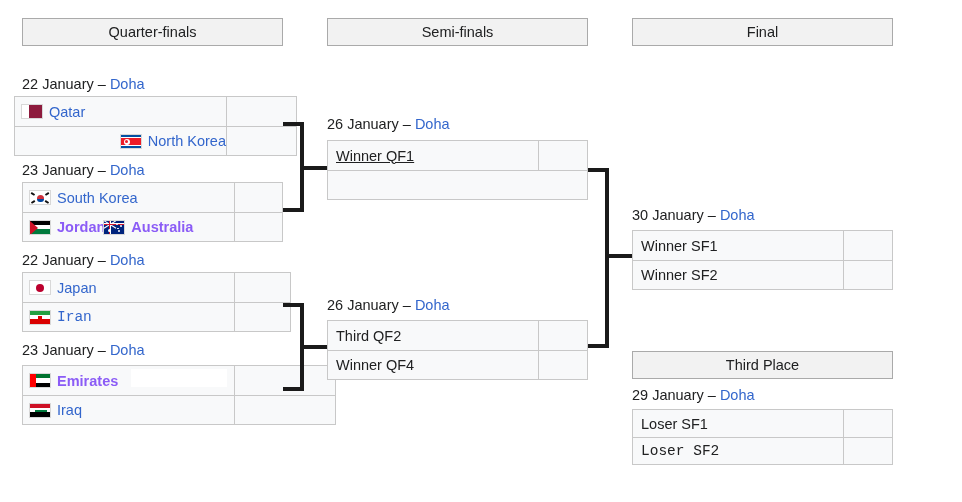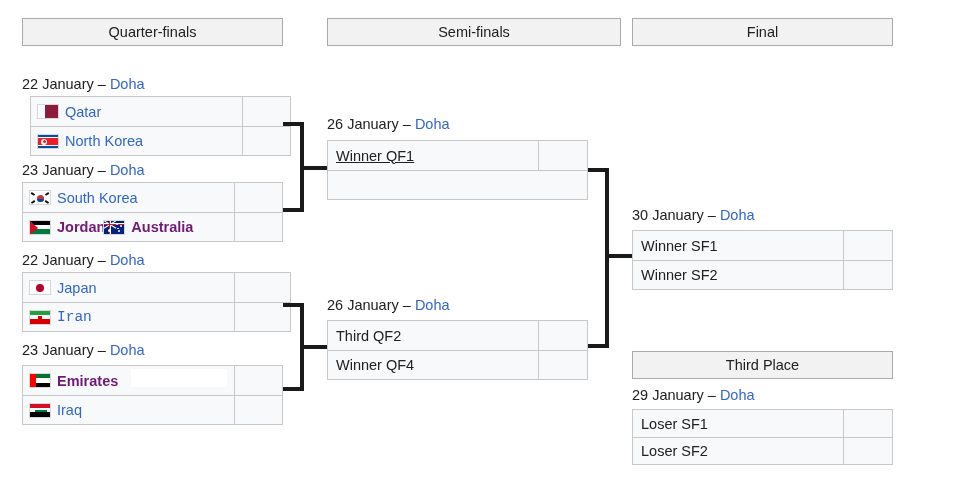--- a/index.html
+++ b/index.html
@@ -83,21 +83,21 @@
     background: #f8f9fa;
     flex: 0 0 auto;
   }
   .team-name {
     color: #3366cc;
     font-size: 14.5px;
     padding-left: 6px;
   }
   .team-name.winner {
     font-weight: bold;
-    color: #701a75;
+    color: #8b5cf6;
   }
   .placeholder-name {
     color: #202122;
     font-size: 14.5px;
     padding-left: 2px;
   }
 
   
   .flag {
     position: relative;
@@ -200,49 +200,49 @@
 </style>
 </head>
 <body>
 
 <div class="bracket-root">
 
   <div class="round-header" style="left:22px; top:18px; width:261px;">
     <span>Quarter-finals</span>
   </div>
 
-  <div class="round-header" style="left:327px; top:18px; width:294px;">
+  <div class="round-header" style="left:327px; top:18px; width:261px;">
     <span>Semi-finals</span>
   </div>
 
   <div class="round-header" style="left:632px; top:351px; width:261px;">
     <span>Third Place</span>
   </div>
 
   <div class="round-header" style="left:632px; top:18px; width:261px;">
     <span>Final</span>
   </div>
 
   <div class="match-date" style="left:22px; top:76px;">
     <span>22 January</span>
     <span class="ndash">–</span>
     <span class="venue-link">Doha</span>
   </div>
-  <div class="match" style="left:30px; top:96px; width:261px;">
+  <div class="match" style="left:14px; top:96px; width:283px;">
     <div class="match-row">
       <div class="team-cell" style="width:212px;">
         <span class="flag flag-qatar">
             <i class="fly"></i>
           </span>
         <span class="team-name">Qatar</span>
       </div>
       <div class="score-cell" style="width:47px;"></div>
     </div>
     <div class="match-row">
-      <div class="team-cell" style="width:212px;">
+      <div class="team-cell" style="width:212px;justify-content:flex-end;">
         <span class="flag flag-nkorea">
             <i class="wb1"></i>
             <i class="red"></i>
             <i class="wb2"></i>
             <i class="disc"></i>
             <i class="star"></i>
           </span>
         <span class="team-name">North Korea</span>
       </div>
       <div class="score-cell" style="width:47px;"></div>
@@ -324,21 +324,21 @@
       </div>
       <div class="score-cell" style="width:47px;"></div>
     </div>
   </div>
 
   <div class="match-date" style="left:22px; top:342px;">
     <span>23 January</span>
     <span class="ndash">–</span>
     <span class="venue-link">Doha</span>
   </div>
-  <div class="match" style="left:22px; top:365px; width:261px;">
+  <div class="match" style="left:22px; top:365px; width:314px;">
     <div class="match-row">
       <div class="team-cell" style="width:212px;">
         <span class="flag flag-uae">
             <i class="gr"></i>
             <i class="wh"></i>
             <i class="bk"></i>
             <i class="hoist"></i>
           </span>
         <span class="team-name winner">Emirates</span>
       </div>
@@ -421,21 +421,21 @@
     <span class="ndash">–</span>
     <span class="venue-link">Doha</span>
   </div>
   <div class="match" style="left:632px; top:409px; width:261px;">
     <div class="match-row" style="height:28px;">
       <div class="team-cell" style="width:211px;">
         <span class="placeholder-name">Loser SF1</span>
       </div>
       <div class="score-cell" style="width:48px;"></div>
     </div>
-    <div class="match-row" style="height:28px;">
+    <div class="match-row" style="height:28px;font-family:Liberation Mono, monospace;">
       <div class="team-cell" style="width:211px;">
         <span class="placeholder-name">Loser SF2</span>
       </div>
       <div class="score-cell" style="width:48px;"></div>
     </div>
   </div>
 
   <div class="conn" style="left:283px; top:122px; width:21px; height:4px;"></div>
   <div class="conn" style="left:300px; top:122px; width:4px; height:90px;"></div>
   <div class="conn" style="left:283px; top:208px; width:21px; height:4px;"></div>

